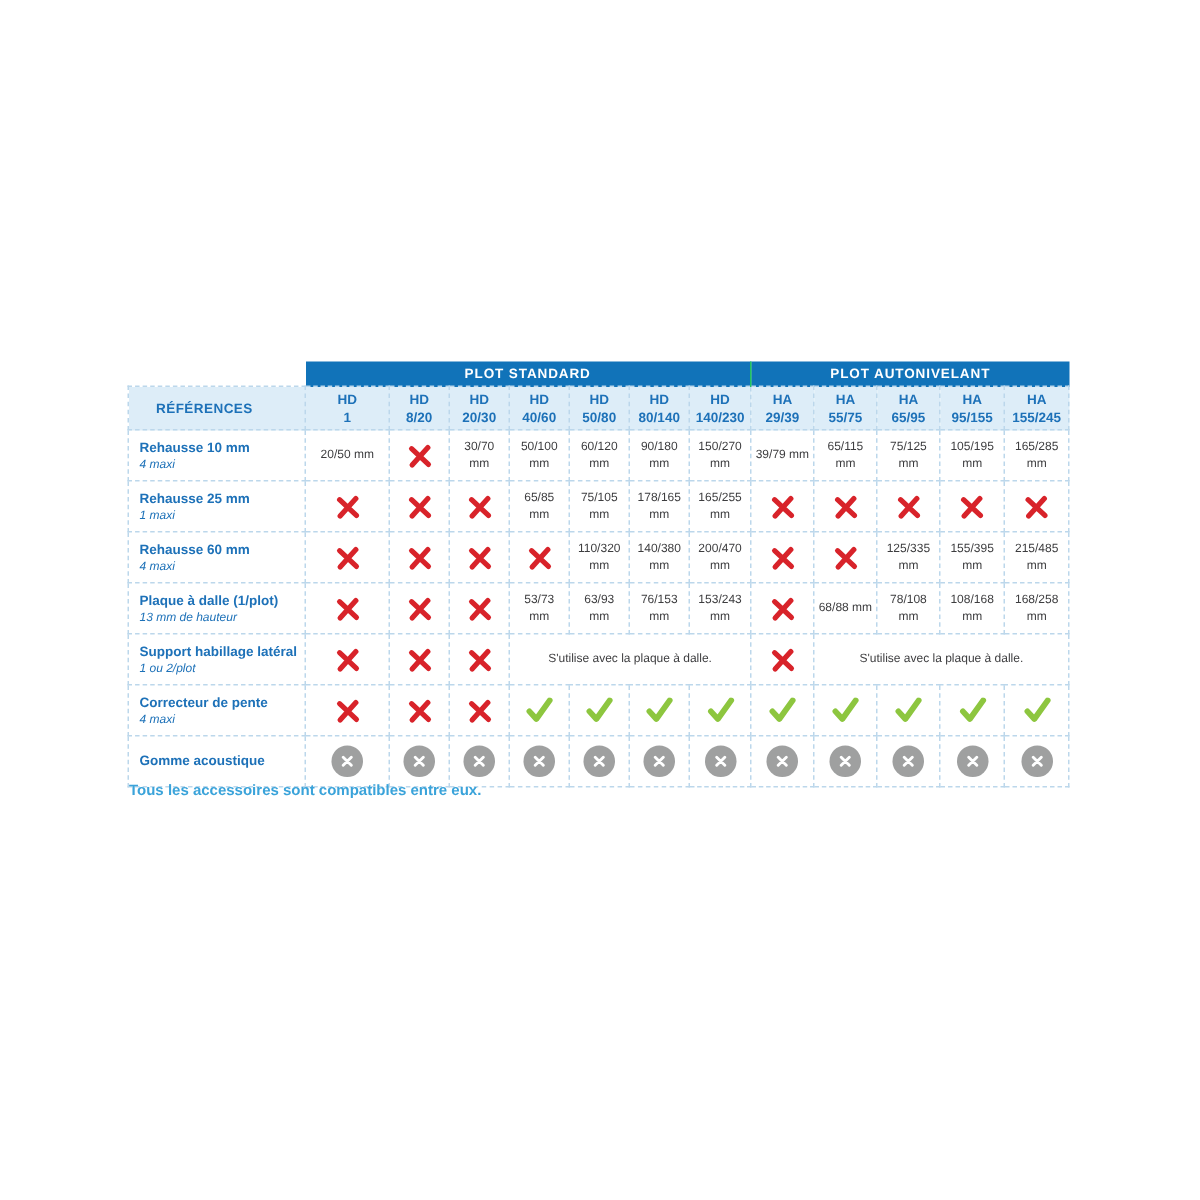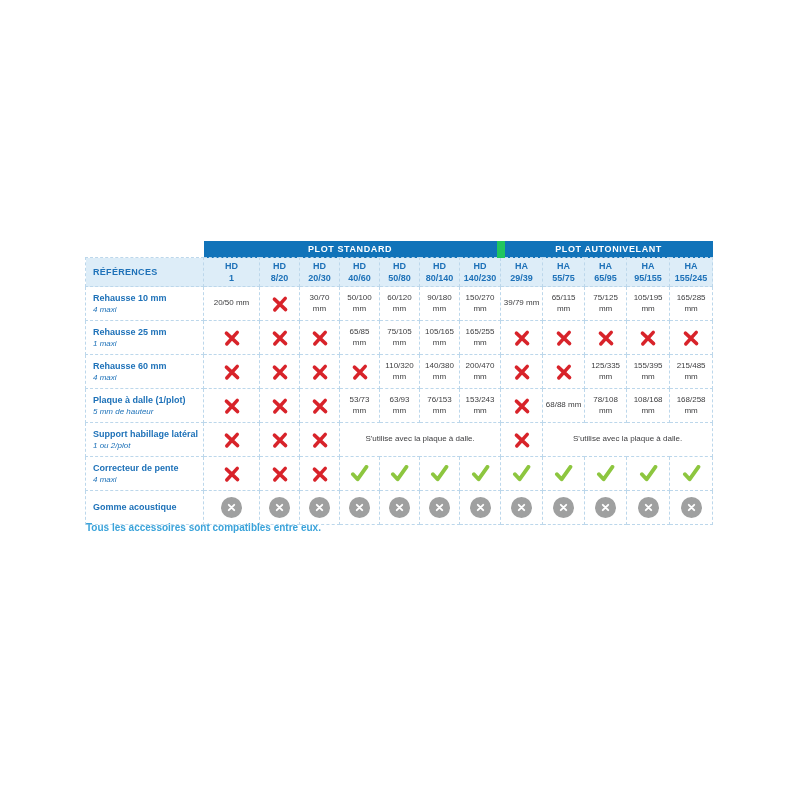--- a/index.html
+++ b/index.html
@@ -14,24 +14,24 @@
   table.spec{
     position:absolute;left:85px;top:241px;width:627px;
     border-collapse:collapse;table-layout:fixed;
   }
   td,th{border:1px dashed var(--border_blue);padding:0;text-align:center;vertical-align:middle;}
   td.corner{border:none;background:#fff;}
   th.groupbar{
     border:none;background:var(--bar_blue);color:#ffffff;
     font-size:9px;font-weight:bold;letter-spacing:.6px;height:16px;
   }
-  th.groupbar.gap{border-left:8px solid #22c55e;}
+  th.groupbar.gap{border-left:1px solid #22c55e;}
   th.refhead{
     background:var(--head_bg);color:var(--text_blue);font-size:9px;font-weight:bold;
-    text-align:left;padding-left:7px;letter-spacing:.3px;height:28px;
+    text-align:left;padding-left:18px;letter-spacing:.3px;height:28px;
   }
   th.colhead{
     background:var(--head_bg);color:var(--text_blue);font-size:9px;font-weight:bold;
     height:28px;line-height:1.35;text-align:center;
   }
   td.rowlabel{text-align:left;padding-left:7px;color:var(--text_blue);}
   td.rowlabel .lab{font-size:9px;font-weight:bold;line-height:1.2;}
   td.rowlabel .sub{font-size:8px;line-height:1.2;margin-top:1px;font-style:italic;}
   tbody td{height:31px;}
   td.cell{font-size:8px;color:#3d3d3f;line-height:1.3;padding:1px 2px;}
@@ -154,21 +154,21 @@
               <path d="M4.5 5.5 L19.5 19.5 M19 4.5 L5 20" stroke="#d8232a" stroke-width="4.6" stroke-linecap="round" fill="none"></path>
             </svg></td>
           <td class="cell"><svg class="icon" width="18" height="18" viewBox="0 0 24 24">
               <path d="M4.5 5.5 L19.5 19.5 M19 4.5 L5 20" stroke="#d8232a" stroke-width="4.6" stroke-linecap="round" fill="none"></path>
             </svg></td>
           <td class="cell"><svg class="icon" width="18" height="18" viewBox="0 0 24 24">
               <path d="M4.5 5.5 L19.5 19.5 M19 4.5 L5 20" stroke="#d8232a" stroke-width="4.6" stroke-linecap="round" fill="none"></path>
             </svg></td>
           <td class="cell"><span>65/85 mm</span></td>
           <td class="cell"><span>75/105 mm</span></td>
-          <td class="cell"><span>105/165 mm</span></td>
+          <td class="cell"><span>178/165 mm</span></td>
           <td class="cell"><span>165/255 mm</span></td>
           <td class="cell"><svg class="icon" width="18" height="18" viewBox="0 0 24 24">
               <path d="M4.5 5.5 L19.5 19.5 M19 4.5 L5 20" stroke="#d8232a" stroke-width="4.6" stroke-linecap="round" fill="none"></path>
             </svg></td>
           <td class="cell"><svg class="icon" width="18" height="18" viewBox="0 0 24 24">
               <path d="M4.5 5.5 L19.5 19.5 M19 4.5 L5 20" stroke="#d8232a" stroke-width="4.6" stroke-linecap="round" fill="none"></path>
             </svg></td>
           <td class="cell"><svg class="icon" width="18" height="18" viewBox="0 0 24 24">
               <path d="M4.5 5.5 L19.5 19.5 M19 4.5 L5 20" stroke="#d8232a" stroke-width="4.6" stroke-linecap="round" fill="none"></path>
             </svg></td>
@@ -205,21 +205,21 @@
           <td class="cell"><svg class="icon" width="18" height="18" viewBox="0 0 24 24">
               <path d="M4.5 5.5 L19.5 19.5 M19 4.5 L5 20" stroke="#d8232a" stroke-width="4.6" stroke-linecap="round" fill="none"></path>
             </svg></td>
           <td class="cell"><span>125/335 mm</span></td>
           <td class="cell"><span>155/395 mm</span></td>
           <td class="cell"><span>215/485 mm</span></td>
         </tr>
         <tr>
           <td class="rowlabel">
             <div class="lab">Plaque à dalle (1/plot)</div>
-            <div class="sub">5 mm de hauteur</div>
+            <div class="sub">13 mm de hauteur</div>
           </td>
           <td class="cell"><svg class="icon" width="18" height="18" viewBox="0 0 24 24">
               <path d="M4.5 5.5 L19.5 19.5 M19 4.5 L5 20" stroke="#d8232a" stroke-width="4.6" stroke-linecap="round" fill="none"></path>
             </svg></td>
           <td class="cell"><svg class="icon" width="18" height="18" viewBox="0 0 24 24">
               <path d="M4.5 5.5 L19.5 19.5 M19 4.5 L5 20" stroke="#d8232a" stroke-width="4.6" stroke-linecap="round" fill="none"></path>
             </svg></td>
           <td class="cell"><svg class="icon" width="18" height="18" viewBox="0 0 24 24">
               <path d="M4.5 5.5 L19.5 19.5 M19 4.5 L5 20" stroke="#d8232a" stroke-width="4.6" stroke-linecap="round" fill="none"></path>
             </svg></td>

